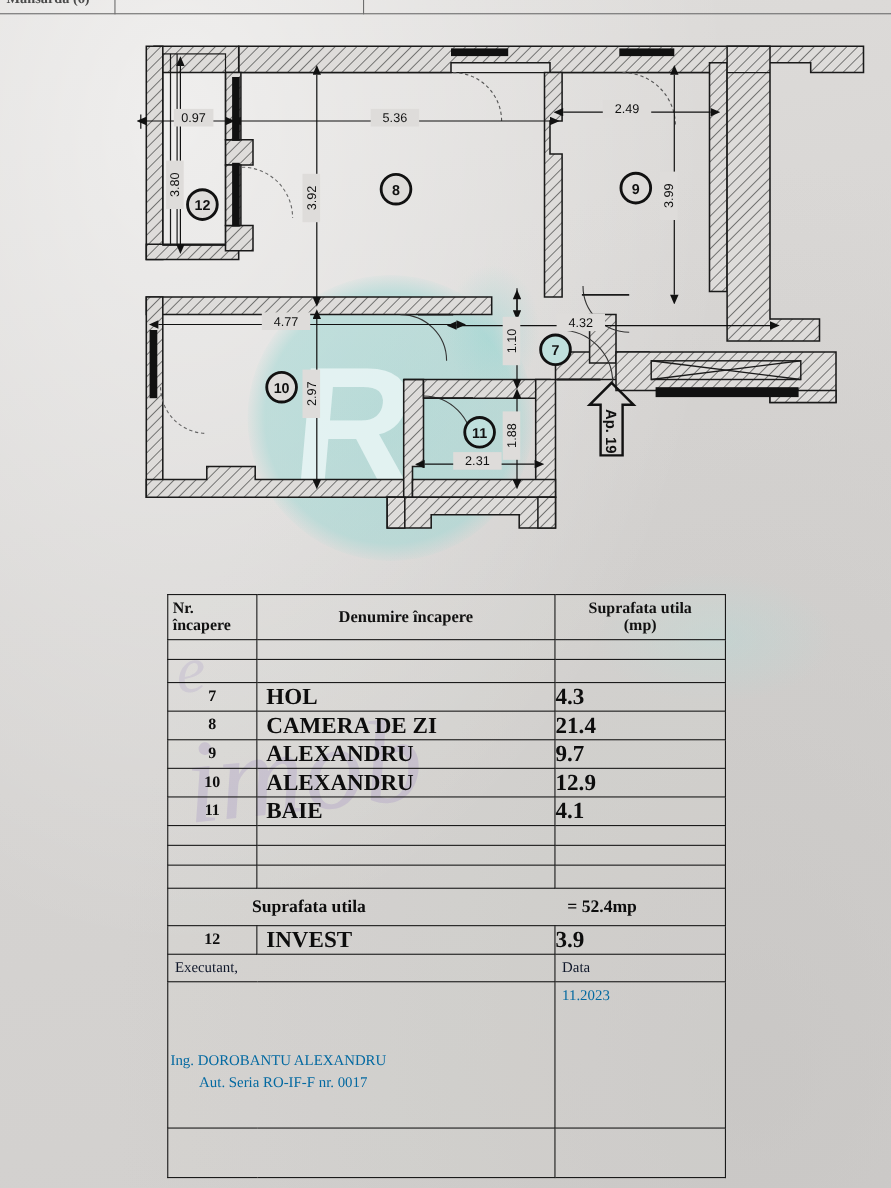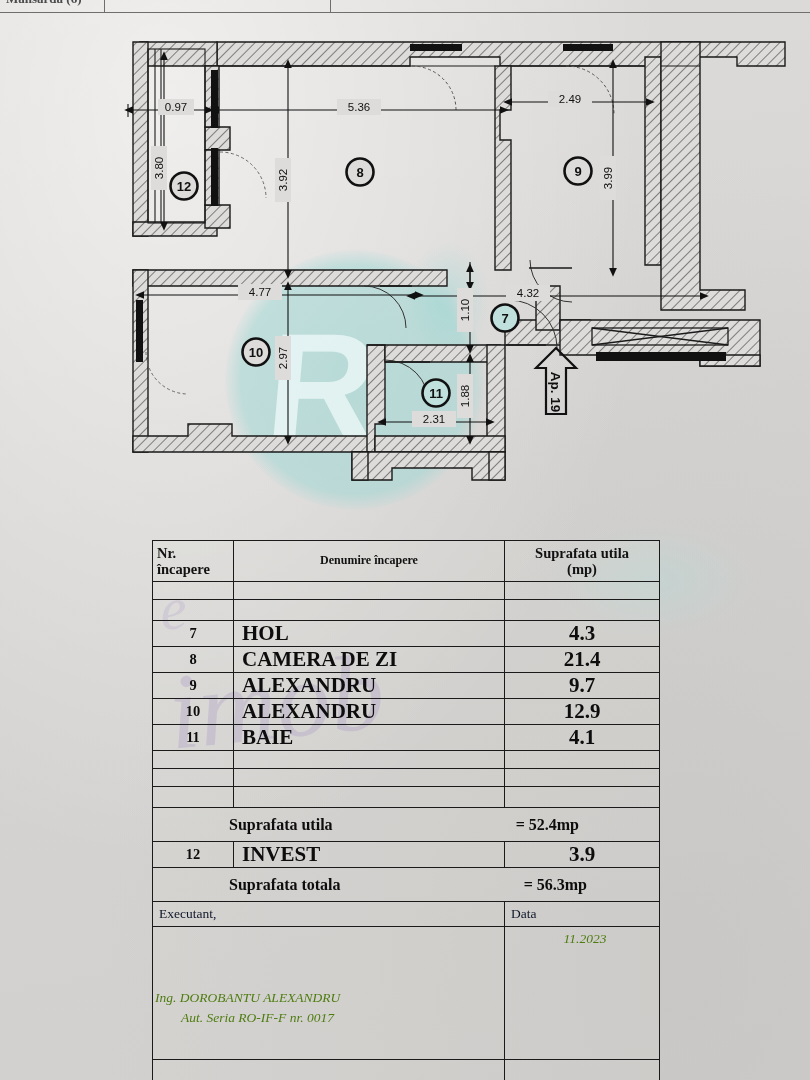--- a/index.html
+++ b/index.html
@@ -109,28 +109,28 @@
     background: rgba(222,220,218,0.18);
   }
   table.spec td {
     border: 1.4px solid #1a1a1a;
     padding: 0;
     vertical-align: middle;
     font-family: "Liberation Serif", serif;
   }
   .c-nr    { width: 76px;  text-align: center; }
   .c-name  { width: 270px; text-align: left; padding-left: 8px !important; }
-  .c-area  { width: 154px; text-align: center; }
+  .c-area  { width: 154px; }
 
   .hdr {
     font-weight: bold; font-size: 14.5px; color: #111;
     line-height: 1.12;
   }
   .hdr-nr   { text-align: left; padding-left: 4px !important; height: 40px; }
-  .hdr-name { text-align: center; padding-left: 0 !important; font-size: 12px; }
+  .hdr-name { text-align: center; padding-left: 0 !important; font-size: 15px; }
   .hdr-area { text-align: center; }
 
   .row-blank td { height: 17px; }
   .row-blank2 td { height: 20px; }
 
   .row-data td { height: 22.5px; font-weight: bold; font-size: 21px; color: #0d0d0d; }
   .row-data .c-nr { font-size: 14.5px; }
 
   .row-sum td {
     height: 33px; font-weight: bold; font-size: 16px; color: #0d0d0d;
@@ -144,21 +144,21 @@
 
   .row-exec td {
     height: 24px; font-family: "Liberation Sans", sans-serif;
     font-size: 13.5px; color: #0f172a; padding-left: 6px !important;
   }
   .exec-data { text-align: left; padding-left: 6px !important; }
 
   .row-sig td {
     height: 132px; vertical-align: top;
     font-family: "Liberation Sans", sans-serif;
-    font-size: 13.5px; color: #4d7c0f; font-style: italic;
+    font-size: 13.5px; color: #0369a1;
   }
   .sig-box { padding: 30px 0 0 2px; line-height: 1.45; }
   .sig-l2 { padding-left: 26px; }
   .date-box { padding: 4px 0 0 6px; font-size: 13.5px; }
 
   .row-tail td { height: 44px; }
 
   
   .bubble-txt {
     font-family: "Liberation Sans", sans-serif;
@@ -481,28 +481,20 @@
             </div>
           </td>
         </tr>
 
         <tr class="row-data">
           <td class="c-nr">12</td>
           <td class="c-name">INVEST</td>
           <td class="c-area">3.9</td>
         </tr>
 
-        <tr class="row-sum">
-          <td colspan="3">
-            <div class="sum-inner">
-              <span class="sum-label">Suprafata totala</span>
-              <span class="sum-eq2">= 56.3mp</span>
-            </div>
-          </td>
-        </tr>
 
         <tr class="row-exec">
           <td colspan="2" class="exec-data">Executant,</td>
           <td class="c-area exec-data">Data</td>
         </tr>
 
         <tr class="row-sig">
           <td colspan="2">
             <div class="sig-box">
               <div>Ing. DOROBANTU ALEXANDRU</div>

